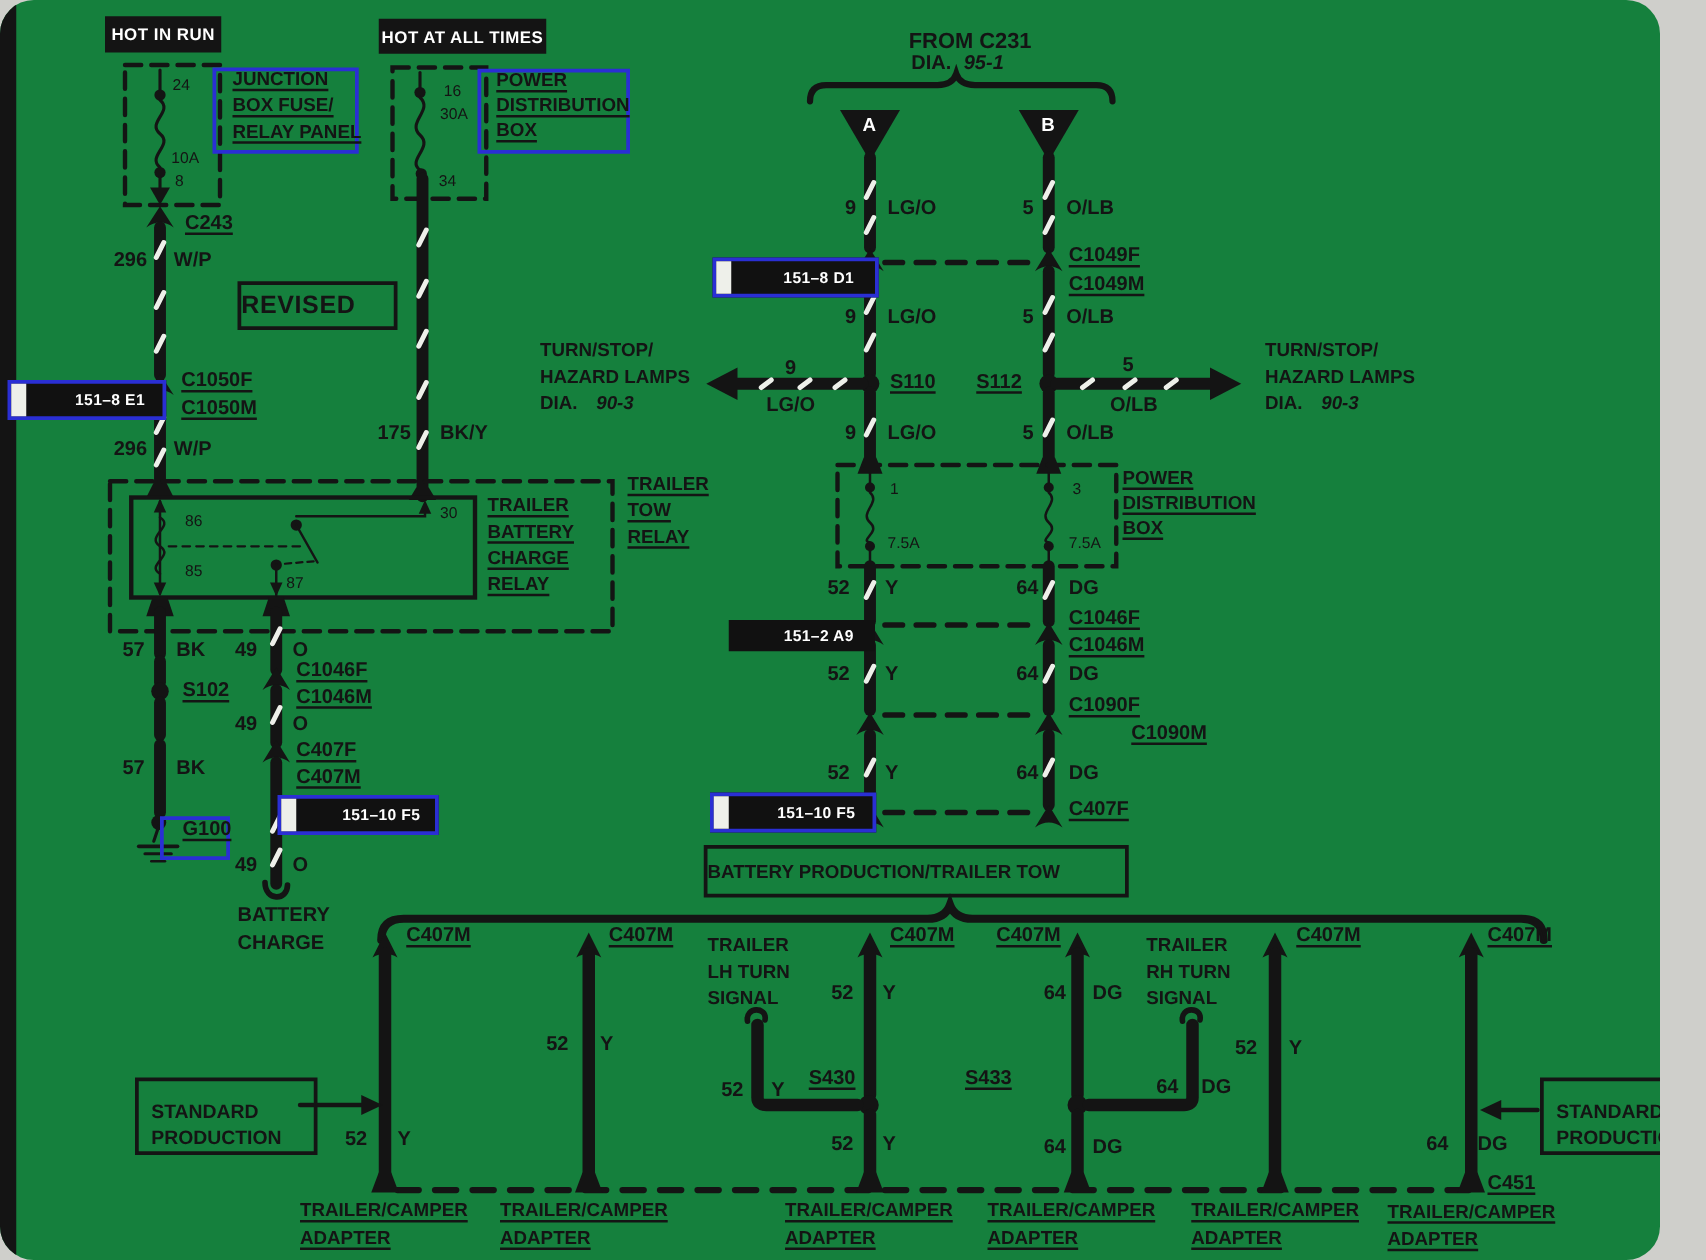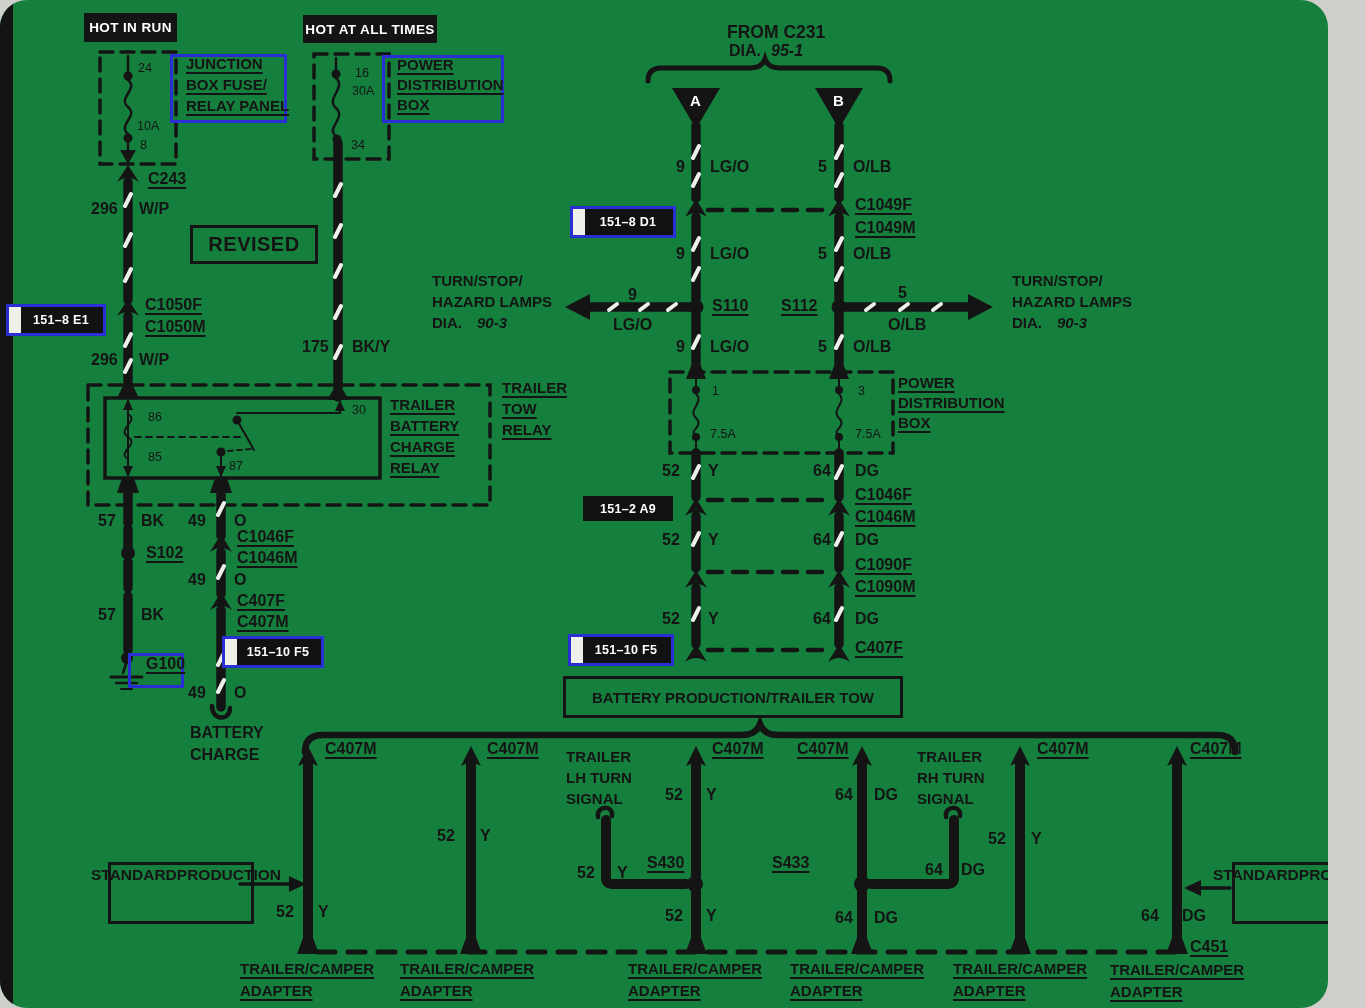--- a/index.html
+++ b/index.html
@@ -7,28 +7,28 @@
          font-family:"Liberation Sans", sans-serif;color:#141414;border-radius:27px;}
   svg.gfx{position:absolute;left:0;top:0;width:1365px;height:1008px;}
   .lbl{position:absolute;font-weight:700;font-size:16px;line-height:1.15;white-space:nowrap;color:#141414;}
   .s12{font-size:12.5px;font-weight:400;}
   .s15{font-size:15px;}
   .s17{font-size:17.5px;}
   .u{text-decoration:underline;text-underline-offset:3px;text-decoration-thickness:1.5px;}
   .it{font-style:italic;}
   .hdr{position:absolute;background:#141414;color:#fff;font-weight:700;font-size:13.5px;
        display:flex;align-items:center;justify-content:center;letter-spacing:.4px;}
-  .obox{position:absolute;border:3px solid #141414;display:flex;align-items:center;justify-content:center;
+  .obox{position:absolute;border:3px solid #141414;display:flex;align-items:center;
         font-weight:700;font-size:15px;text-align:center;background:transparent;}
   .obox.big{font-size:20px;letter-spacing:.5px;}
-  .stdbox{position:absolute;border:3px solid #141414;display:flex;justify-content:center;
+  .stdbox{position:absolute;border:3px solid #141414;display:flex;flex-direction:column;justify-content:flex-end;
           padding-left:10px;font-weight:700;font-size:15.5px;line-height:1.32;}
   .blueRect{position:absolute;border:3px solid #2a2fd4;background:transparent;}
   .badge{position:absolute;background:#111;border:3px solid #2a2fd4;color:#fff;font-weight:700;font-size:12.5px;
-         display:flex;align-items:center;justify-content:center;}
+         display:flex;align-items:center;justify-content:center;padding-left:27px;}
   .badge .tab{position:absolute;left:0;top:0;bottom:0;width:12px;background:#eef0ea;}
   .badge span{position:relative;padding-left:10px;letter-spacing:.3px;}
   .badge.plain{border:none;}
   .badge.plain span{padding-left:0;}
   .white{color:#fff;}
 </style>
 </head>
 <body>
 
 <div class="stage">
@@ -310,21 +310,21 @@
 <div class="lbl u" style="left:855px;top:486px">C1046F</div>
 <div class="lbl u" style="left:855px;top:508px">C1046M</div>
 <div class="badge plain" style="left:583px;top:496px;width:90px;height:25px">
       <span>151–2 A9</span>
     </div>
 <div class="lbl" style="left:662px;top:531px">52</div>
 <div class="lbl" style="left:708px;top:531px">Y</div>
 <div class="lbl" style="left:813px;top:531px">64</div>
 <div class="lbl" style="left:855px;top:531px">DG</div>
 <div class="lbl u" style="left:855px;top:556px">C1090F</div>
-<div class="lbl u" style="left:855px;top:578px">C1090M</div>
+<div class="lbl u" style="left:905px;top:578px">C1090M</div>
 <div class="lbl" style="left:662px;top:610px">52</div>
 <div class="lbl" style="left:708px;top:610px">Y</div>
 <div class="lbl" style="left:813px;top:610px">64</div>
 <div class="lbl" style="left:855px;top:610px">DG</div>
 <div class="badge" style="left:568px;top:634px;width:100px;height:26px">
       <i class="tab"></i>
       <span>151–10 F5</span>
     </div>
 <div class="lbl u" style="left:855px;top:639px">C407F</div>
 

